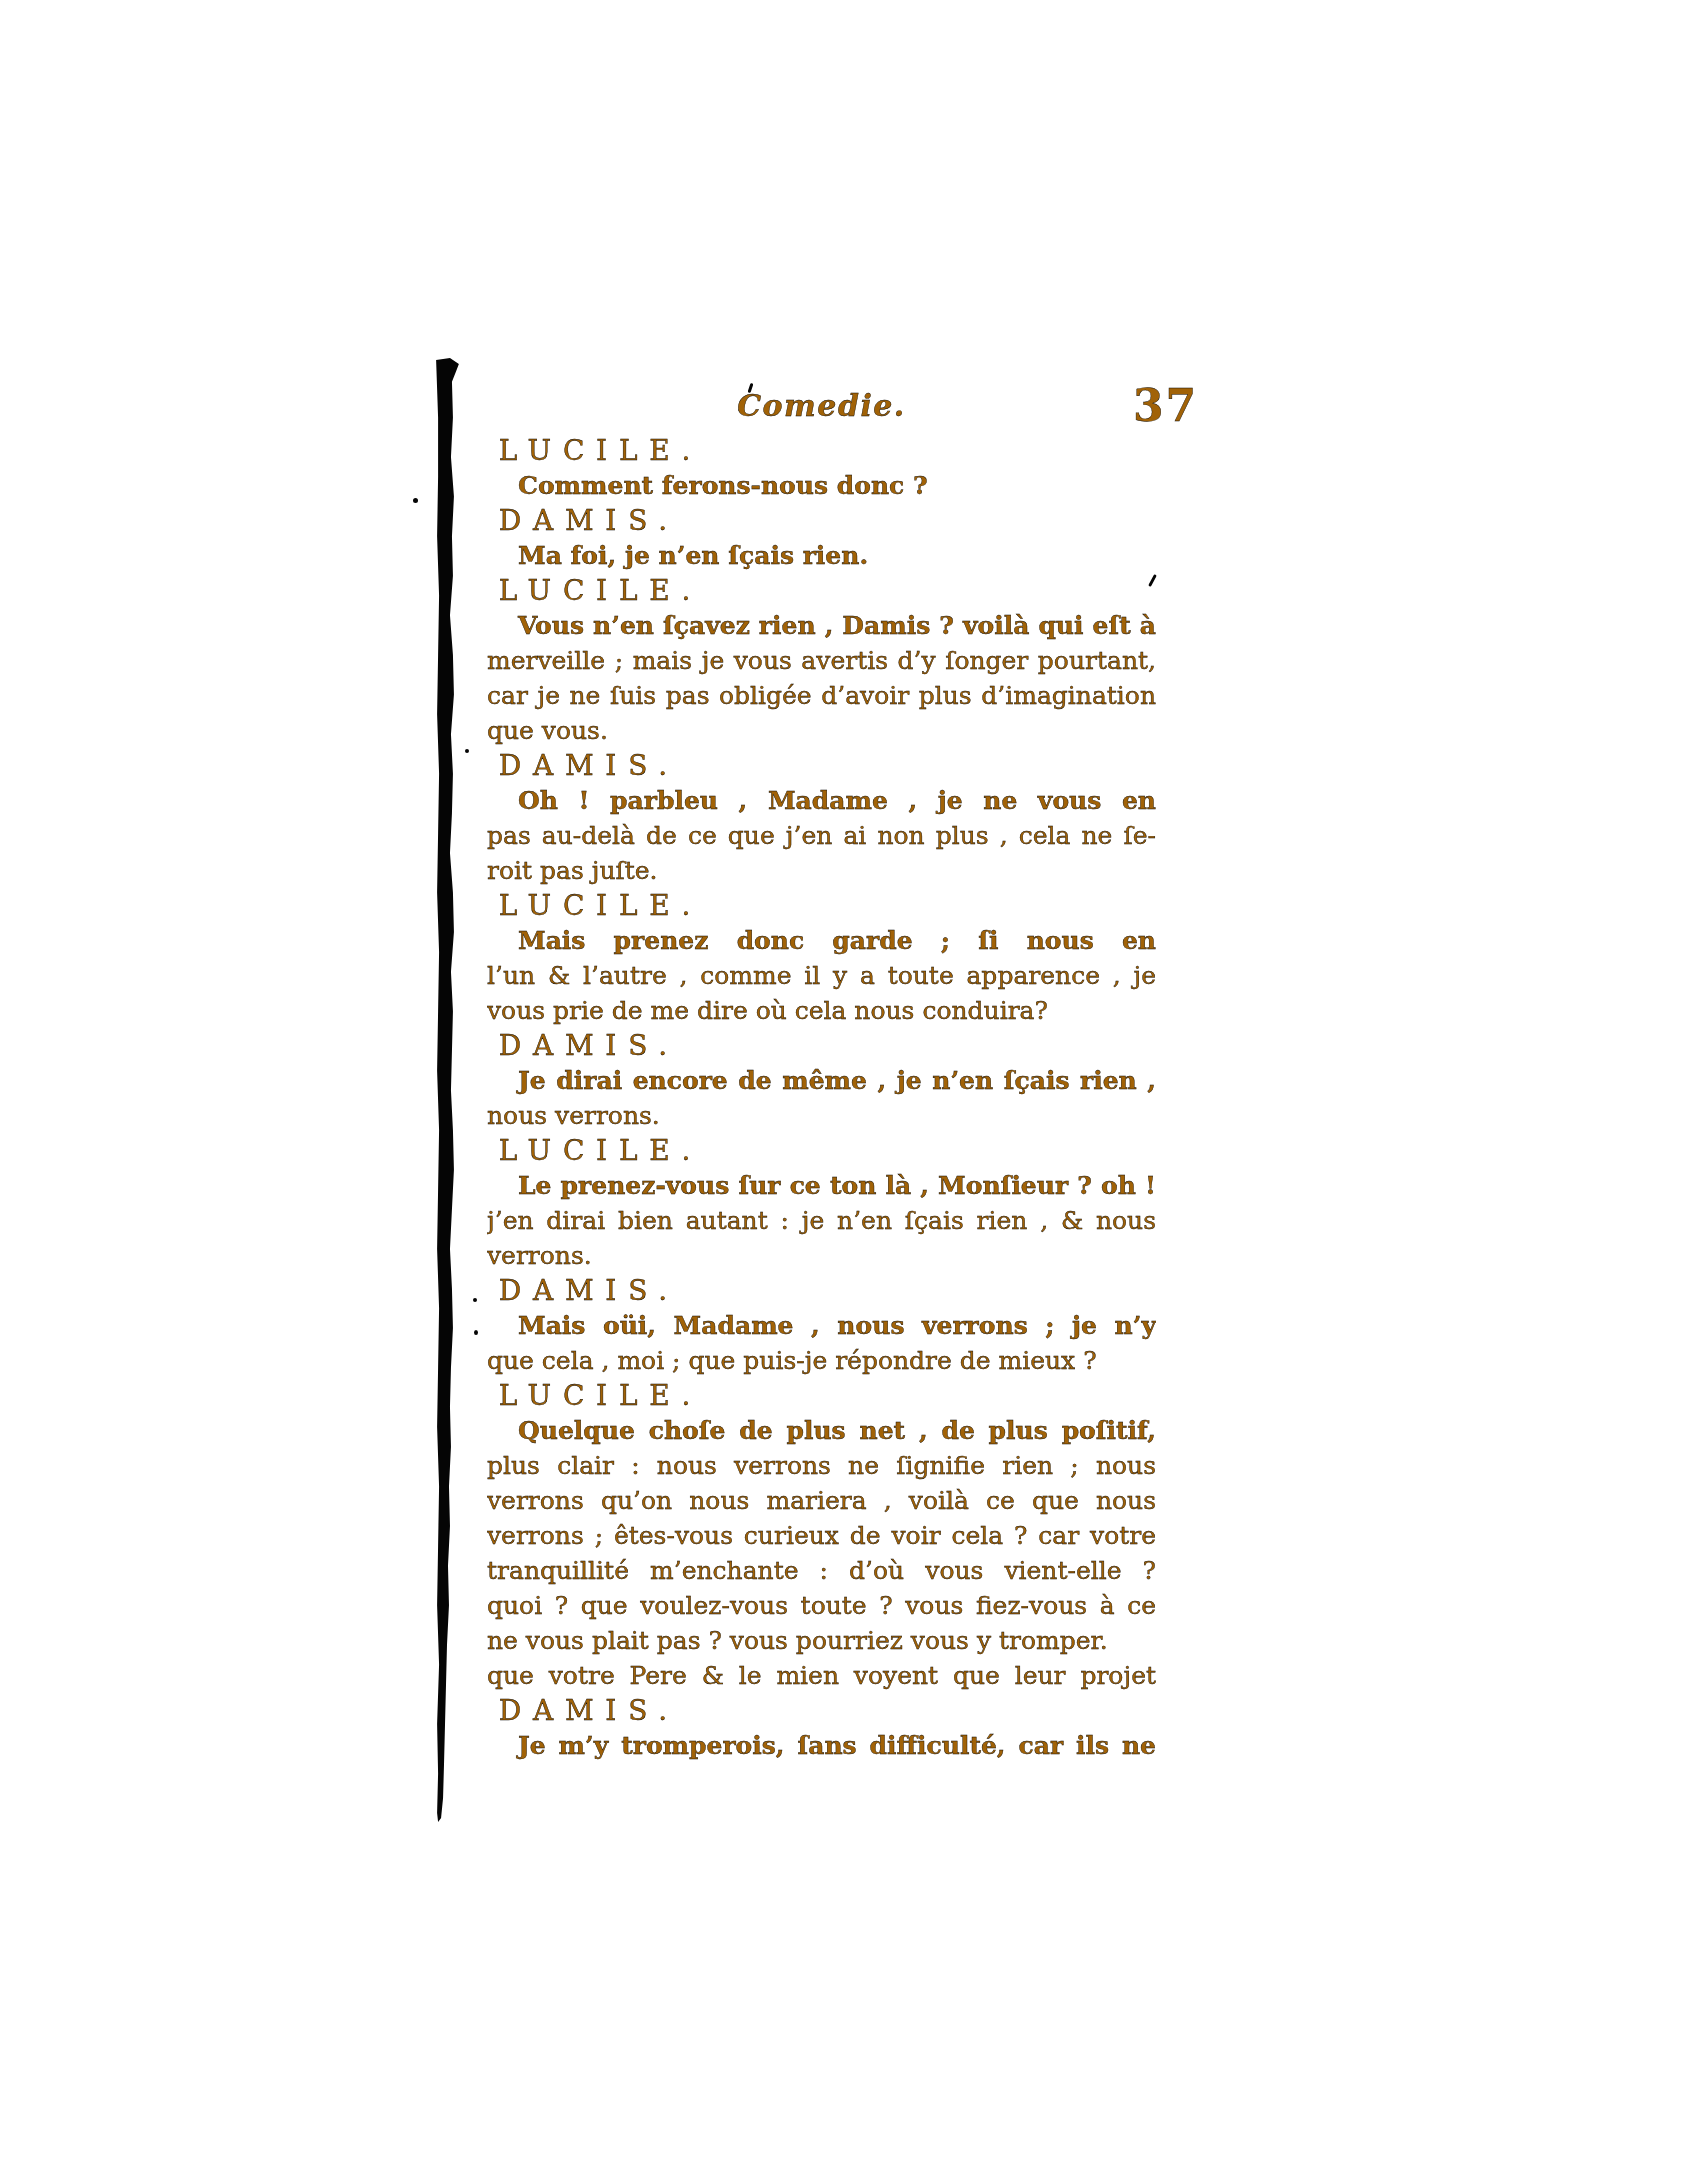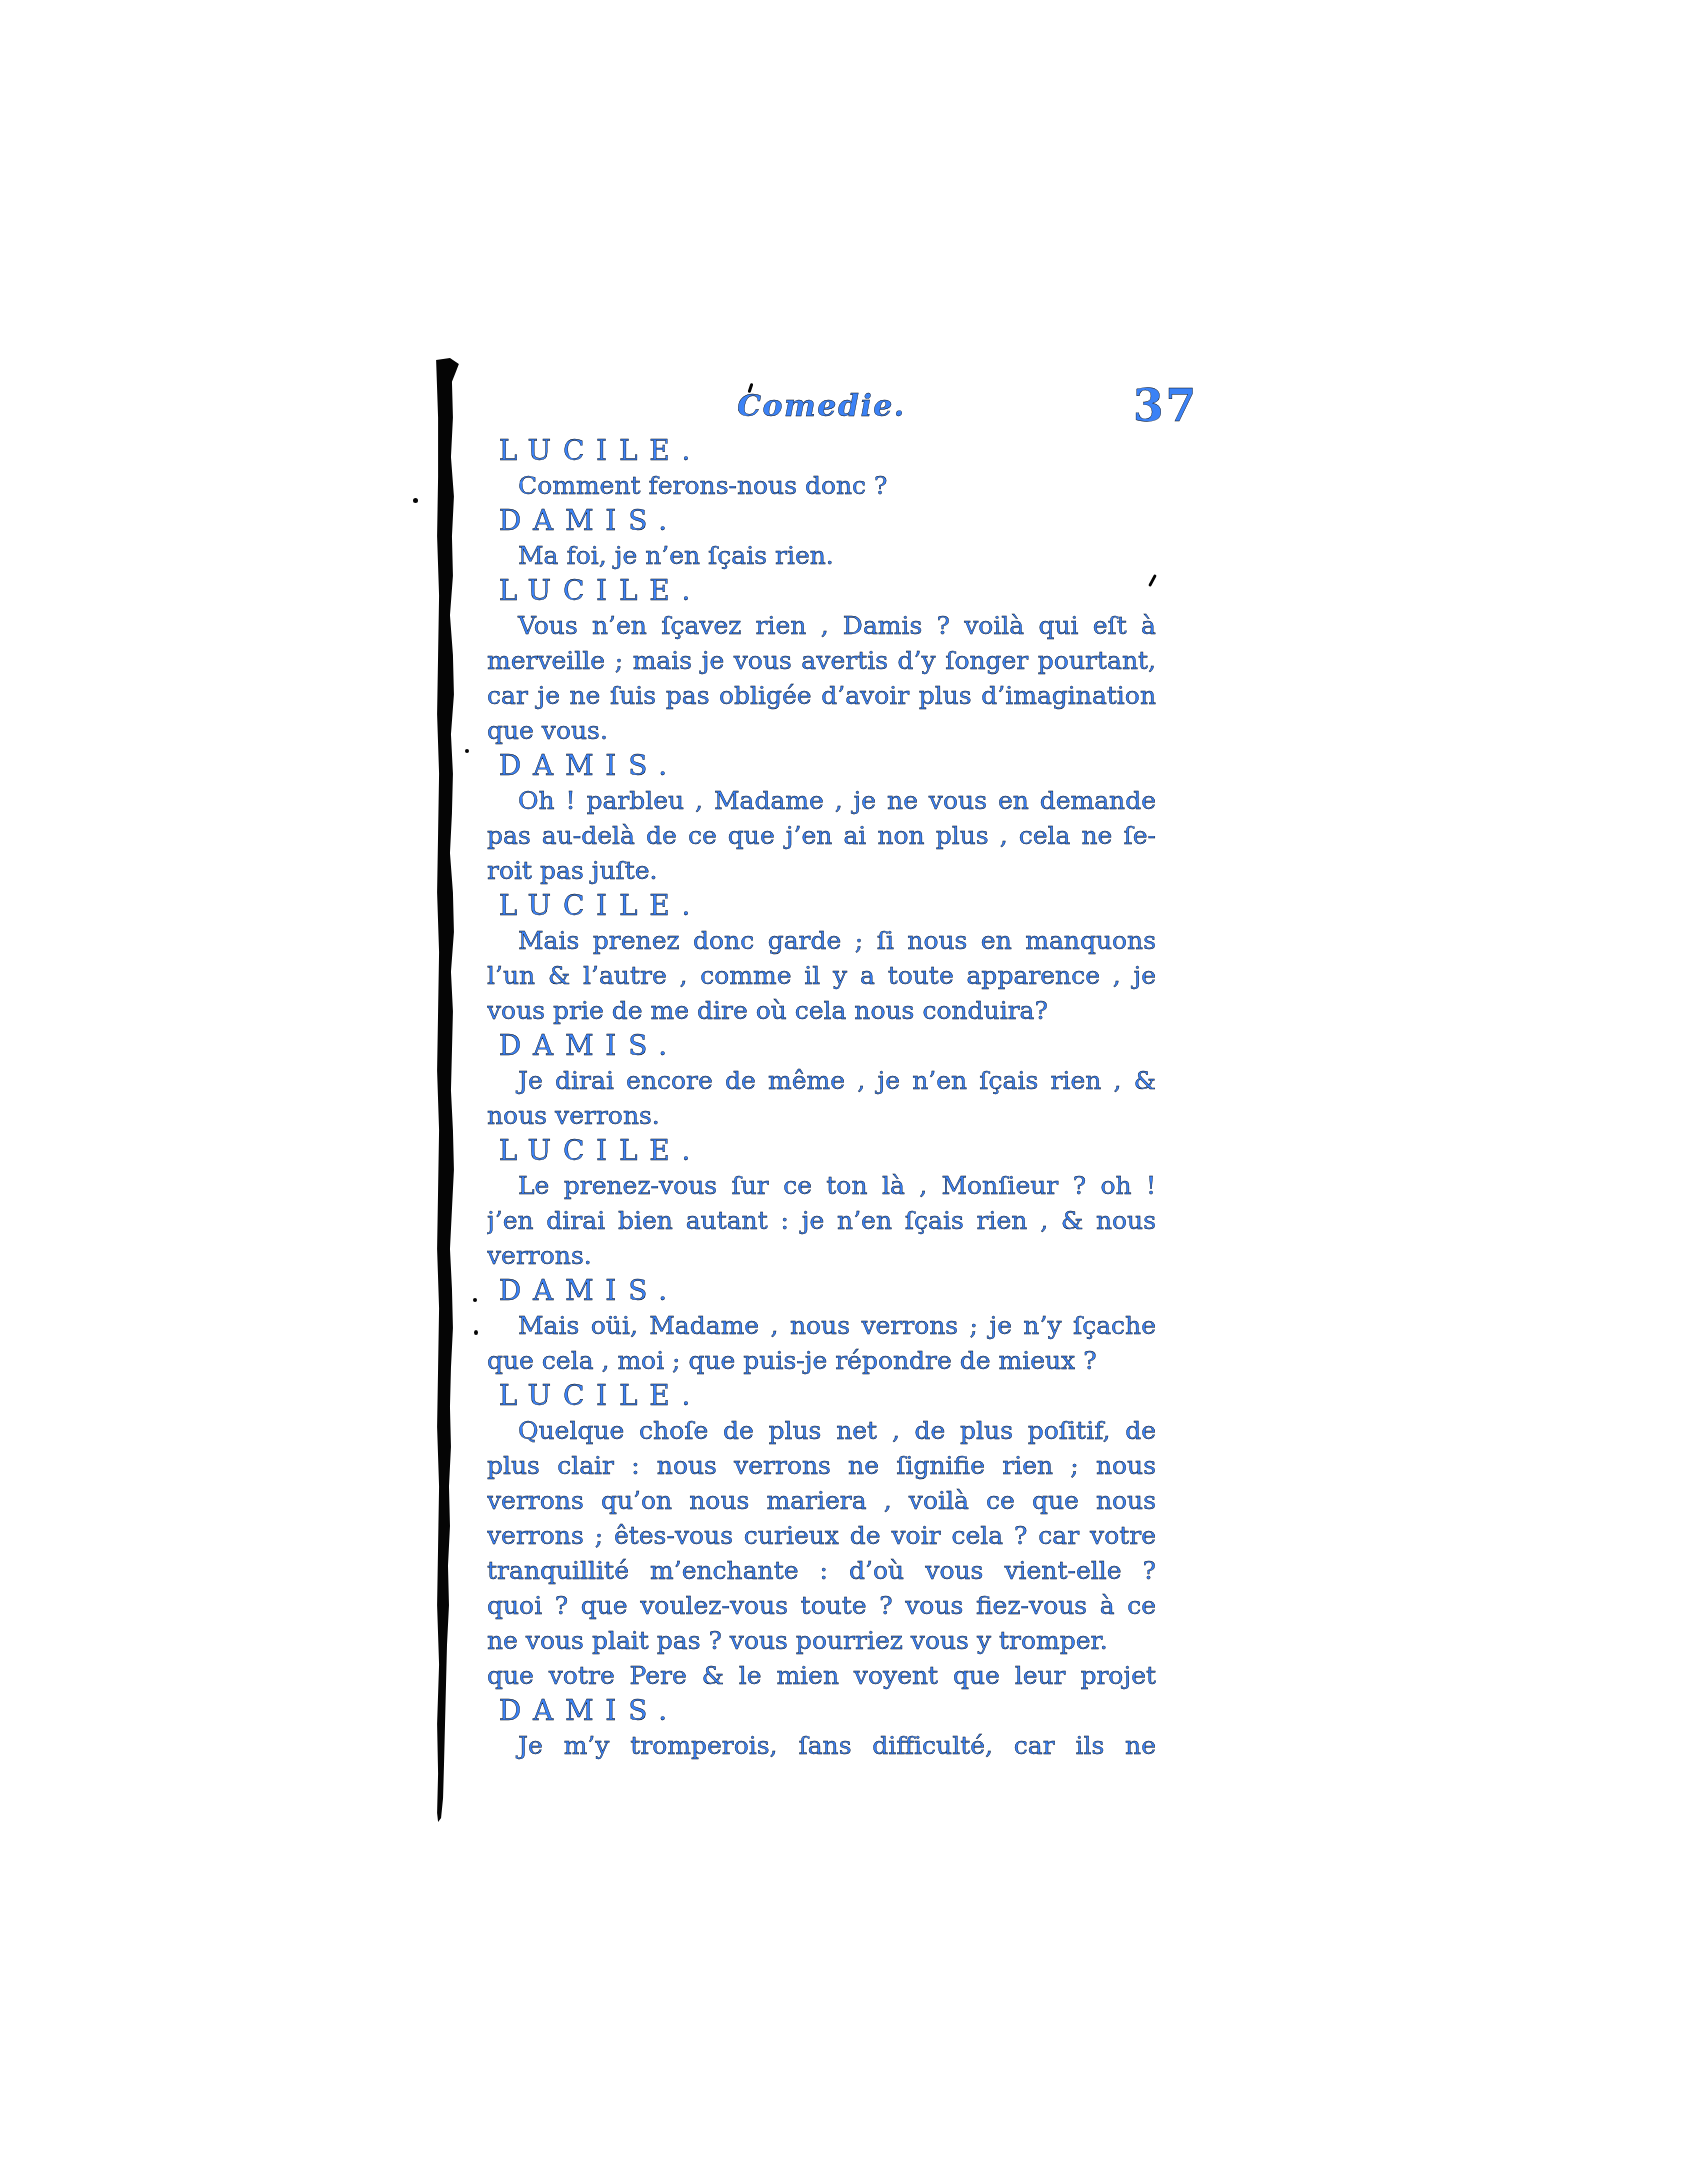--- a/index.html
+++ b/index.html
@@ -9,21 +9,21 @@
     width: 1683px;
     height: 2178px;
     overflow: hidden;
   }
   .page {
     position: absolute;
     left: 0; top: 0;
     width: 1683px;
     height: 2178px;
     background: #ffffff;
-    color: #3b82f6;
+    color: #a16207;
     font-family: "DejaVu Serif", "Liberation Serif", serif;
     border-radius: 18px;
     -webkit-text-stroke: 0.4px #050505;
   }
   
   .gutter-svg {
     position: absolute;
     left: 432px;
     top: 358px;
   }
@@ -65,21 +65,21 @@
     text-indent: 0.42em; 
     white-space: nowrap;
   }
   .line {
     text-align: justify;
     text-align-last: justify;
     white-space: normal;
     overflow: hidden;
     max-height: 35px;
   }
-  .line.first { text-indent: 31px; }
+  .line.first { text-indent: 31px; font-weight: bold; }
   .line.lastline { text-align: left; text-align-last: left; }
   
   .speck {
     position: absolute;
     background: #050505;
     border-radius: 50%;
   }
   .speck.s1 { left: 413px; top: 498px; width: 5px; height: 5px; }
   .speck.s2 { left: 465px; top: 749px; width: 4px; height: 4px; }
   .speck.s3 { left: 473px; top: 1298px; width: 4px; height: 4px; }

